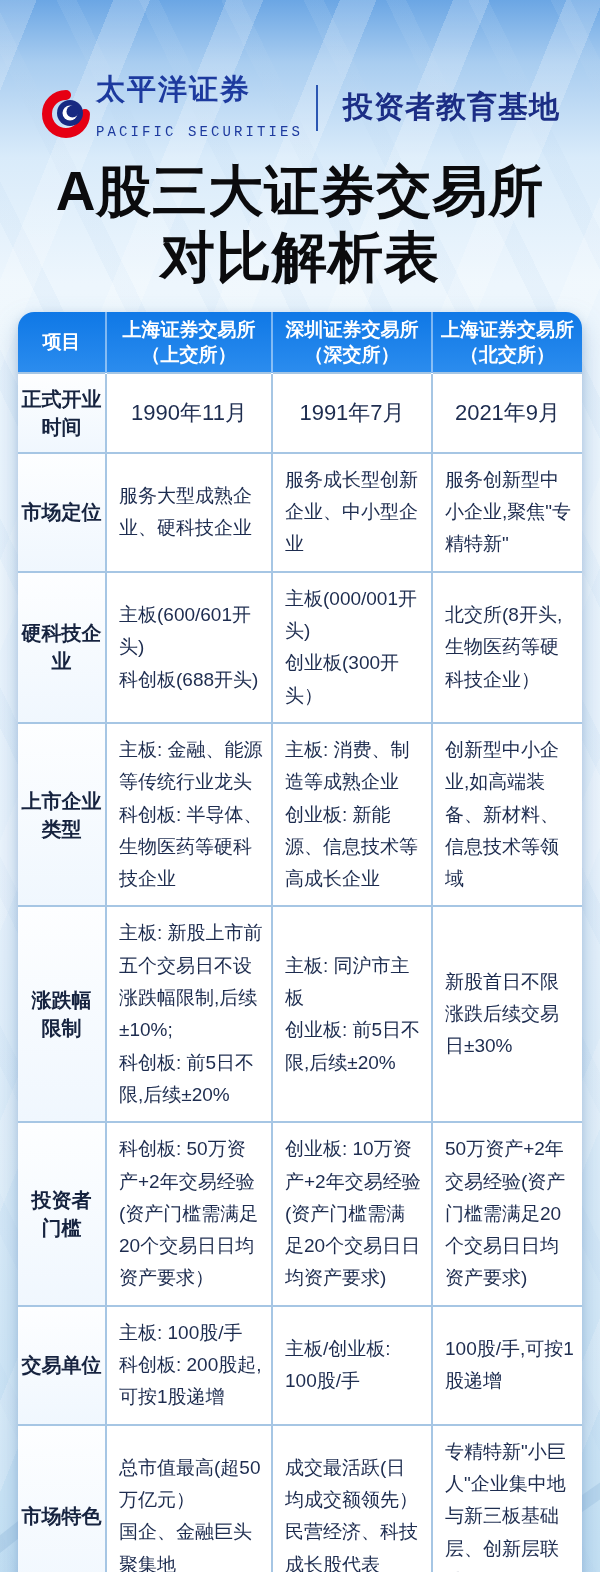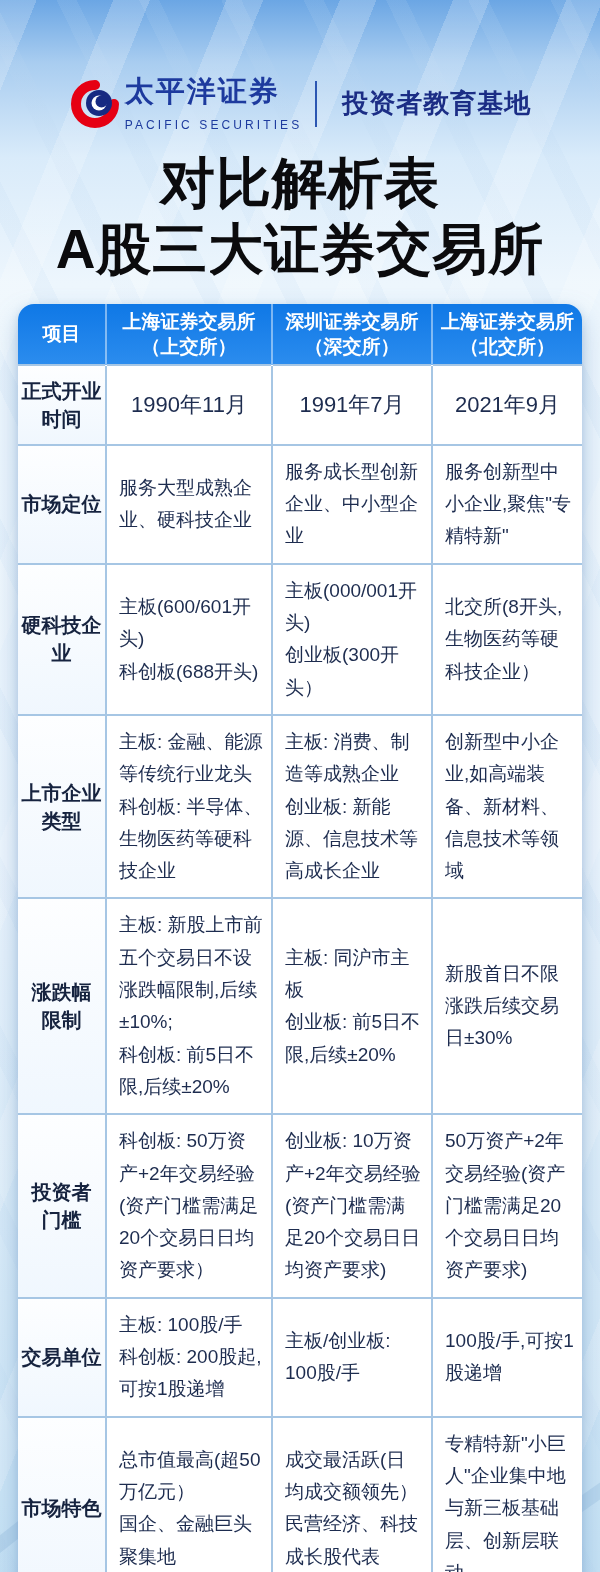--- a/index.html
+++ b/index.html
@@ -12,25 +12,25 @@
     position:absolute;inset:0;pointer-events:none;z-index:0;
     background:
       repeating-linear-gradient(112deg, rgba(255,255,255,.20) 0 34px, rgba(255,255,255,0) 34px 105px),
       repeating-linear-gradient(64deg, rgba(187,214,240,.14) 0 18px, rgba(255,255,255,0) 18px 74px);
   }
   .bg-zigzag{position:absolute;bottom:0;left:0;z-index:0;pointer-events:none;}
   .content{position:relative;z-index:1;}
 
   
   .brand-bar{display:flex;align-items:center;justify-content:center;gap:13px;padding-top:76px;}
-  .logo{display:flex;align-items:flex-start;gap:2px;}
+  .logo{display:flex;align-items:flex-end;gap:2px;font-family:Liberation Mono, monospace;}
   .brand-cn{font-size:29px;font-weight:bold;color:#1d3a9e;letter-spacing:2px;line-height:1.1;}
-  .brand-en{font-size:12px;color:#1d3a9e;letter-spacing:3.1px;margin-top:10px;}
+  .brand-en{font-size:14px;color:#1d3a9e;letter-spacing:3.1px;margin-top:16px;}
   .logo-divider{width:2px;height:46px;background:#2b56b2;}
-  .brand-tagline{font-size:26px;font-weight:bold;color:#1b2d85;letter-spacing:1px;margin-left:12px;}
+  .brand-tagline{font-size:30px;font-weight:bold;color:#1b2d85;letter-spacing:1px;margin-left:12px;}
 
   
   .title{margin:18px 0 0;text-align:center;font-weight:900;font-size:55px;line-height:1.2;color:#0b0b0d;letter-spacing:1px;}
   .title span{display:block;}
 
   
   .card{
     width:564px;margin:22px auto 0;background:#fff;border-radius:16px;overflow:hidden;
     box-shadow:0 12px 26px rgba(88,138,188,.38),0 3px 8px rgba(88,138,188,.25);
   }
@@ -86,22 +86,22 @@
       <div class="brand-text">
         <div class="brand-cn">太平洋证券</div>
         <div class="brand-en">PACIFIC  SECURITIES</div>
       </div>
     </div>
     <div class="logo-divider"></div>
     <div class="brand-tagline">投资者教育基地</div>
   </header>
 
   <h1 class="title">
+    <span>A股三大证券交易所</span>
     <span>对比解析表</span>
-    <span>A股三大证券交易所</span>
   </h1>
 
   <div class="card">
     <table>
       <colgroup>
           <col style="width:88px">
           <col style="width:166px">
           <col style="width:160px">
           <col style="width:150px">
         </colgroup>

